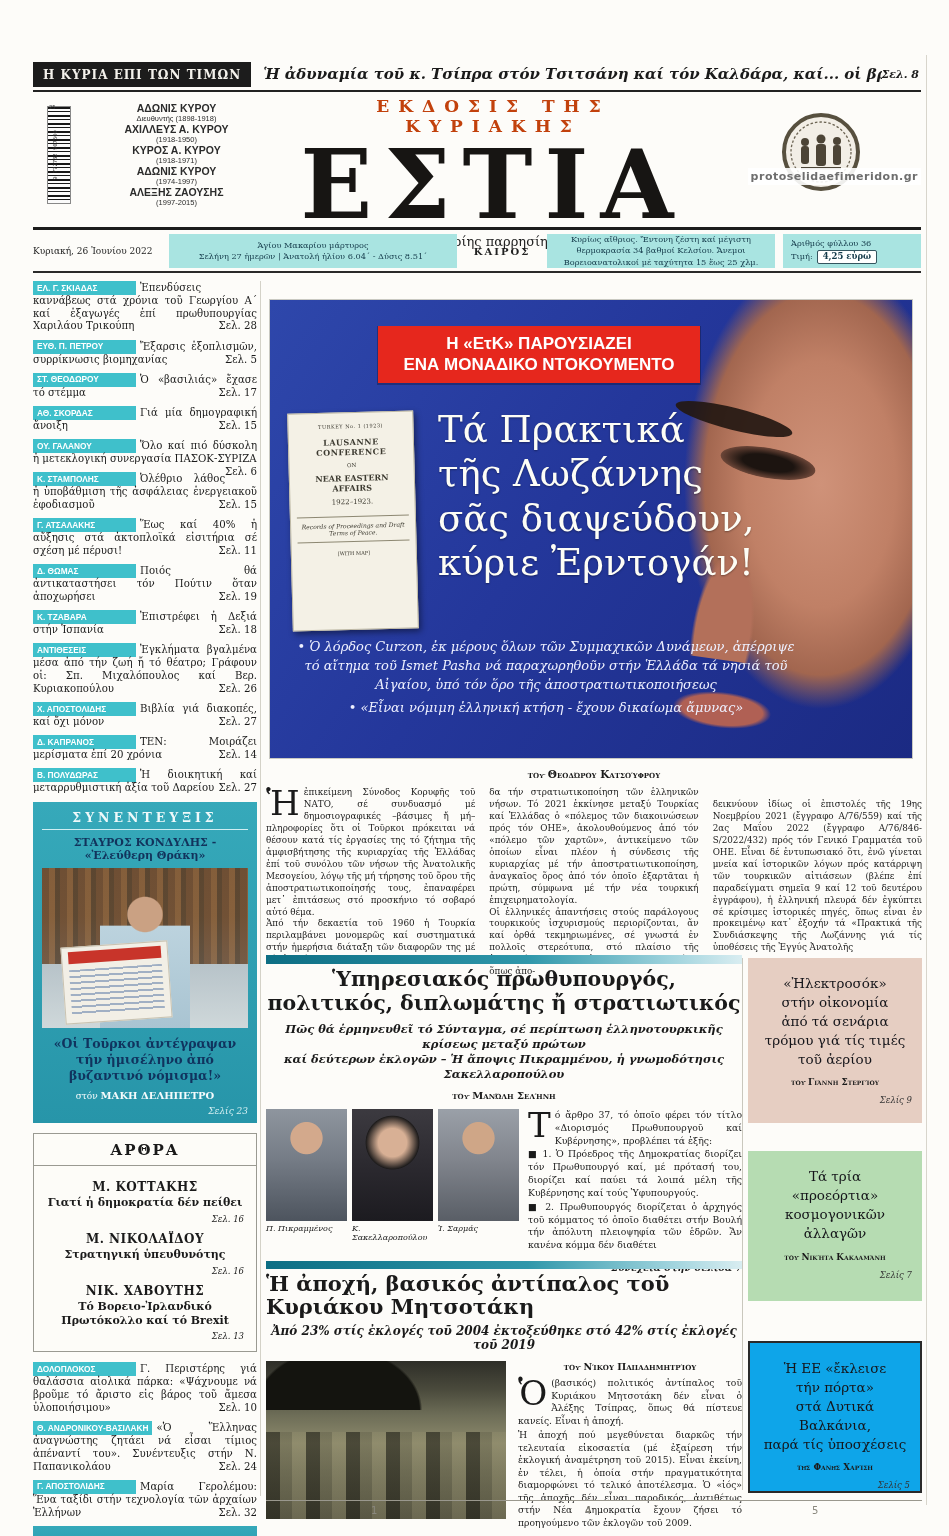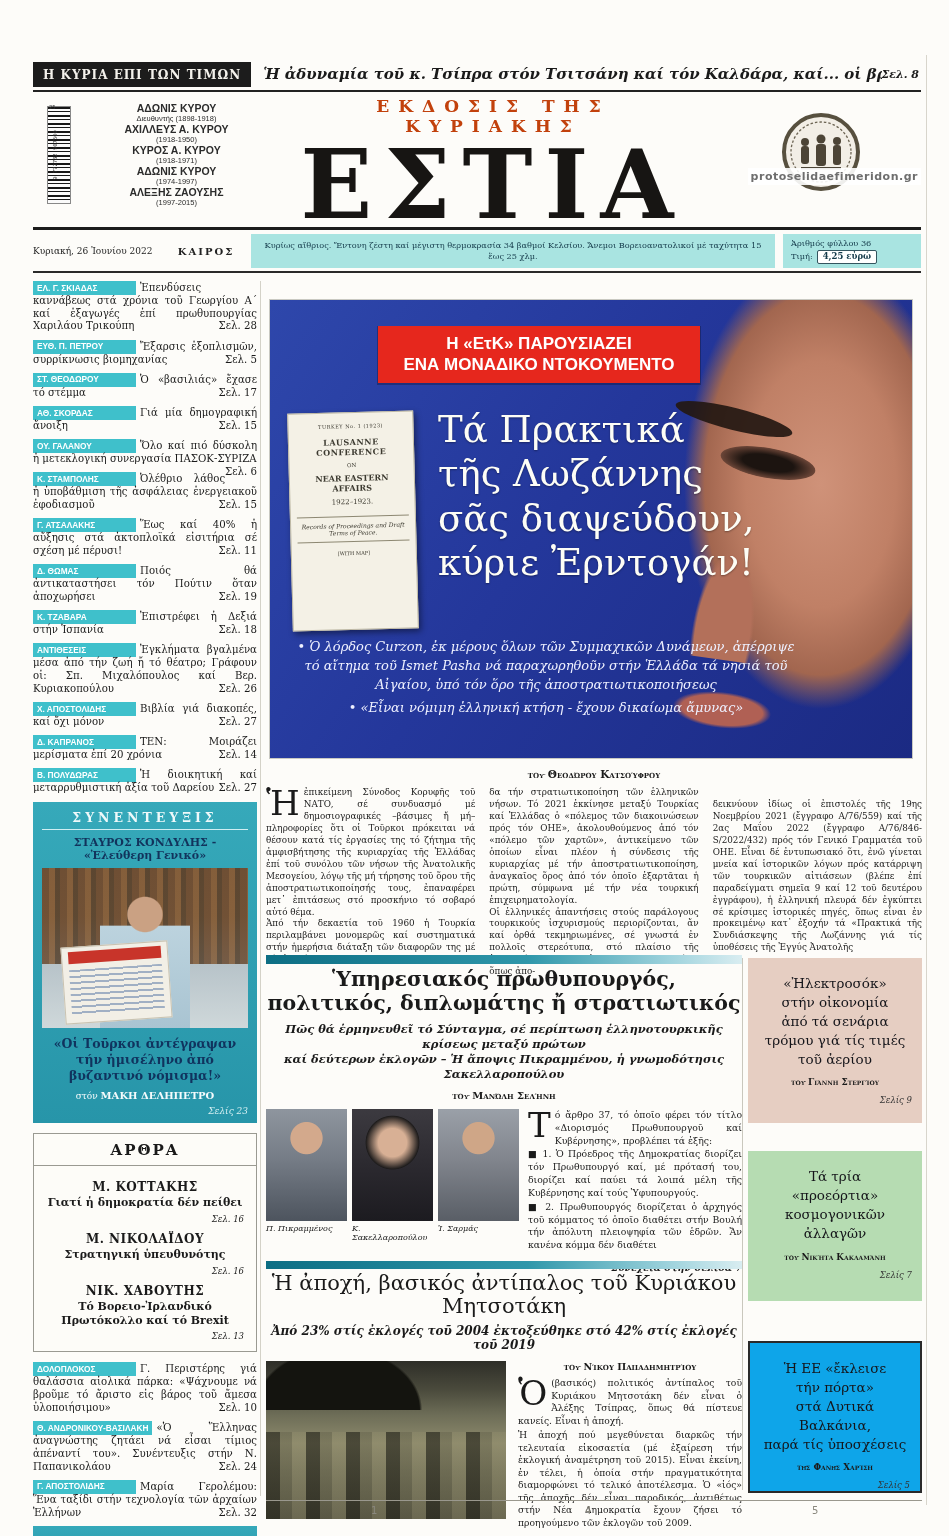--- a/index.html
+++ b/index.html
@@ -121,21 +121,21 @@
   .mid-img.p1 { background:radial-gradient(circle at 50% 26%, #d3a98c 0 17%, transparent 18%), linear-gradient(180deg,#8e959e 0%,#757c86 45%,#4d545e 100%); }
   .mid-img.p2 { background:radial-gradient(circle at 50% 30%, #d8b095 0 16%, #1e1c1c 30%, transparent 31%), linear-gradient(180deg,#3c3a40 0%,#2a282e 55%,#1c1b20 100%); }
   .mid-img.p3 { background:radial-gradient(circle at 50% 26%, #cfa687 0 17%, transparent 18%), linear-gradient(180deg,#9aa0a8 0%,#81858d 45%,#595e66 100%); }
   .mid-cap { font-style:italic; font-size:8px; margin-top:3px; }
   .mid-text { flex:1; font-size:9.3px; line-height:1.38; text-align:justify; }
   .mid-text p { margin-bottom:1px; }
   .mid-cont { text-align:right; font-style:italic; font-weight:bold; font-size:9.5px; margin-top:9px; }
 
   
   .bottom { position:absolute; left:266px; top:1272px; width:476px; }
-  .bot-head { text-align:center; font-size:21px; font-weight:normal; line-height:1.1; }
+  .bot-head { text-align:left; font-size:21px; font-weight:bold; line-height:1.1; }
   .bot-sub { text-align:center; font-style:italic; font-weight:bold; font-size:12px; margin-top:6px; }
   .bot-row { display:flex; gap:12px; margin-top:9px; }
   .bot-photo { width:240px; height:158px; flex:none; position:relative; overflow:hidden;
     background:linear-gradient(180deg,#2e2e28 0%,#4a4a3c 18%,#6d6d57 34%,#8d8a6c 52%,#77755c 70%,#595745 100%); }
   .bot-umbrella { position:absolute; left:-10%; top:-14%; width:80%; height:45%; background:radial-gradient(ellipse at 50% 100%, #14140f 0 60%, transparent 62%); }
   .bot-crowd { position:absolute; left:0; bottom:0; width:100%; height:55%; background:repeating-linear-gradient(90deg, rgba(20,20,14,.55) 0 14px, rgba(90,88,66,.35) 14px 26px, rgba(150,145,110,.3) 26px 40px); }
   .bot-text { flex:1; }
   .bot-byline { text-align:center; font-variant:small-caps; font-weight:bold; font-size:9.5px; margin-bottom:5px; }
   .bot-text p { font-size:9.2px; line-height:1.36; text-align:justify; }
   .bot-text .p2 { margin-top:2px; }
@@ -220,20 +220,24 @@
           <rect x="52" y="33" width="8" height="20" rx="3" fill="#4c4436"></rect>
         <rect x="20" y="55" width="40" height="2.5" fill="#4c4436"></rect>
       </svg>
     </div>
     <div class="watermark">protoselidaefimeridon.gr</div>
   </div>
   <div class="rule-thick"></div>
 
   <div class="dateline">
     <div class="dl-date">Κυριακή, 26 Ἰουνίου 2022</div>
+    <div class="dl-cyan dl-saint">
+      <span>Ἁγίου Μακαρίου μάρτυρος</span>
+      <span>Σελήνη 27 ἡμερῶν | Ἀνατολή ἡλίου 6.04΄ - Δύσις 8.51΄</span>
+    </div>
     <div class="dl-kairos">ΚΑΙΡΟΣ</div>
     <div class="dl-cyan dl-weather">
       <span>Κυρίως αἴθριος. Ἔντονη ζέστη καί μέγιστη θερμοκρασία 34 βαθμοί Κελσίου. Ἄνεμοι Βορειοανατολικοί μέ ταχύτητα 15 ἕως 25 χλμ.</span>
     </div>
     <div class="dl-cyan dl-issue">
       <span>Ἀριθμός φύλλου 36</span>
       <span class="price-line">
         <span>Τιμή:</span>
         <span class="price-box">4,25 εὐρώ</span>
       </span>
@@ -309,21 +313,21 @@
         </div>
 
         <div class="side-item">
           <span class="side-label">Β. ΠΟΛΥΔΩΡΑΣ</span><span>Ἡ διοικητική καί μεταρρυθμιστική ἀξία τοῦ Δαρείου</span>
           <span class="side-page">Σελ. 27</span>
         </div>
       </div>
 
     <div class="tealbox">
       <div class="tb-header">ΣΥΝΕΝΤΕΥΞΙΣ</div>
-      <div class="tb-name">ΣΤΑΥΡΟΣ ΚΟΝΔΥΛΗΣ - «Ἐλεύθερη Γενικό»</div>
+      <div class="tb-name">ΣΤΑΥΡΟΣ ΚΟΝΔΥΛΗΣ - «Ἐλεύθερη Θράκη»</div>
       <div class="tb-photo">
         <div class="tb-books"></div>
         <div class="tb-man"></div>
         <div class="tb-paper">
           <div class="tb-paper-head"></div>
           <div class="tb-paper-lines"></div>
         </div>
       </div>
       <div class="tb-quote">«Οἱ Τοῦρκοι ἀντέγραψαν τήν ἡμισέληνο ἀπό βυζαντινό νόμισμα!»</div>
       <div class="tb-interviewer">

